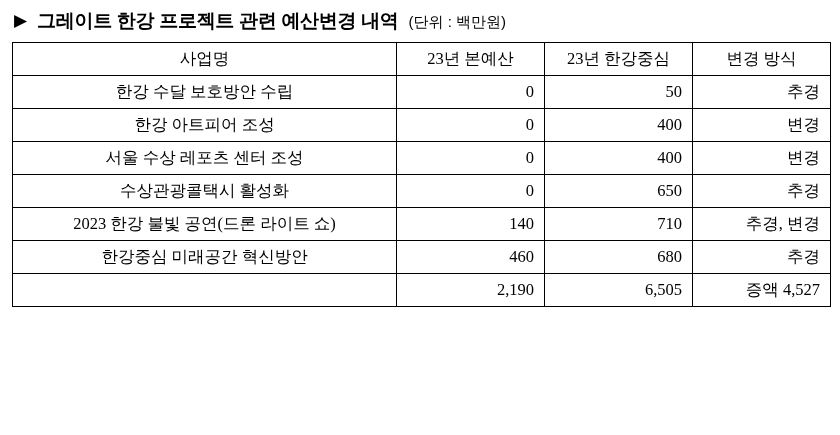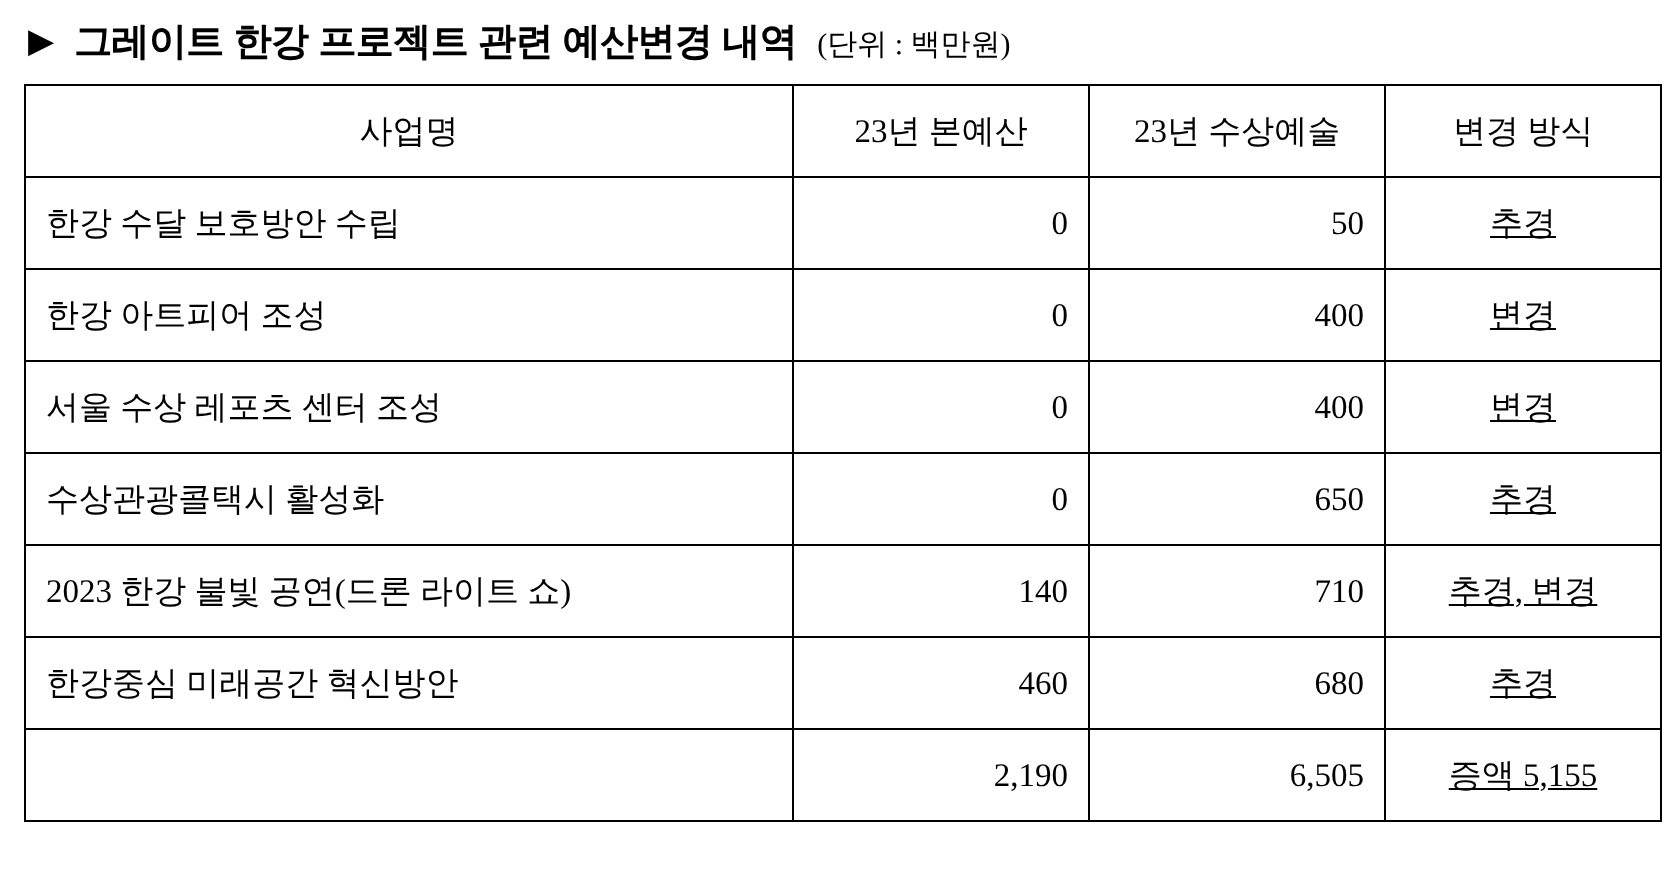--- a/index.html
+++ b/index.html
@@ -37,54 +37,54 @@
   }
   .title-text {
     font-family: "Liberation Sans", sans-serif;
     font-size: 19px;
     font-weight: bold;
     letter-spacing: -0.3px;
     white-space: nowrap;
     text-align: center;
   }
   .unit-text {
-    font-family: Liberation Serif, serif;
+    font-family: Liberation Sans, sans-serif;
     font-size: 15px;
     font-weight: normal;
     white-space: nowrap;
   }
   table.budget {
     border-collapse: collapse;
     width: 818px;
     margin-left: 2px;
     table-layout: fixed;
   }
   table.budget th,
   table.budget td {
     border: 1px solid #000000;
-    height: 46px;
+    height: 33px;
     padding: 0 10px;
     font-size: 16.5px;
     font-family: "Liberation Serif", serif;
     font-weight: normal;
     box-sizing: border-box;
     overflow: hidden;
     white-space: nowrap;
   }
   table.budget th {
     text-align: center;
   }
   .col-name   { width: 384px; }
   .col-budget { width: 148px; }
   .col-actual { width: 148px; }
   .col-method { width: 138px; }
 
-  td.c-name   { }
+  td.c-name   { text-align: center; }
   td.c-num    { text-align: right; }
-  td.c-method { text-align: center; text-decoration: underline; }
+  td.c-method { text-align: right; }
 
   tr.total-row td.c-name {
     border-left: 1px solid #000;
     border-right: 1px solid #000;
   }
 </style>
 </head>
 <body>
 
 <div class="page">
@@ -99,21 +99,21 @@
     <colgroup>
       <col class="col-name">
       <col class="col-budget">
       <col class="col-actual">
       <col class="col-method">
     </colgroup>
     <thead>
       <tr>
         <th>사업명</th>
         <th>23년 본예산</th>
-        <th>23년 수상예술</th>
+        <th>23년 한강중심</th>
         <th>변경 방식</th>
       </tr>
     </thead>
     <tbody>
       <tr>
         <td class="c-name">한강 수달 보호방안 수립</td>
         <td class="c-num">0</td>
         <td class="c-num">50</td>
         <td class="c-method">추경</td>
       </tr>
@@ -144,18 +144,18 @@
       <tr>
         <td class="c-name">한강중심 미래공간 혁신방안</td>
         <td class="c-num">460</td>
         <td class="c-num">680</td>
         <td class="c-method">추경</td>
       </tr>
       <tr class="total-row">
         <td class="c-name"></td>
         <td class="c-num">2,190</td>
         <td class="c-num">6,505</td>
-        <td class="c-method">증액 5,155</td>
+        <td class="c-method">증액 4,527</td>
       </tr>
     </tbody>
   </table>
 
 </div>
 
 </body></html>

